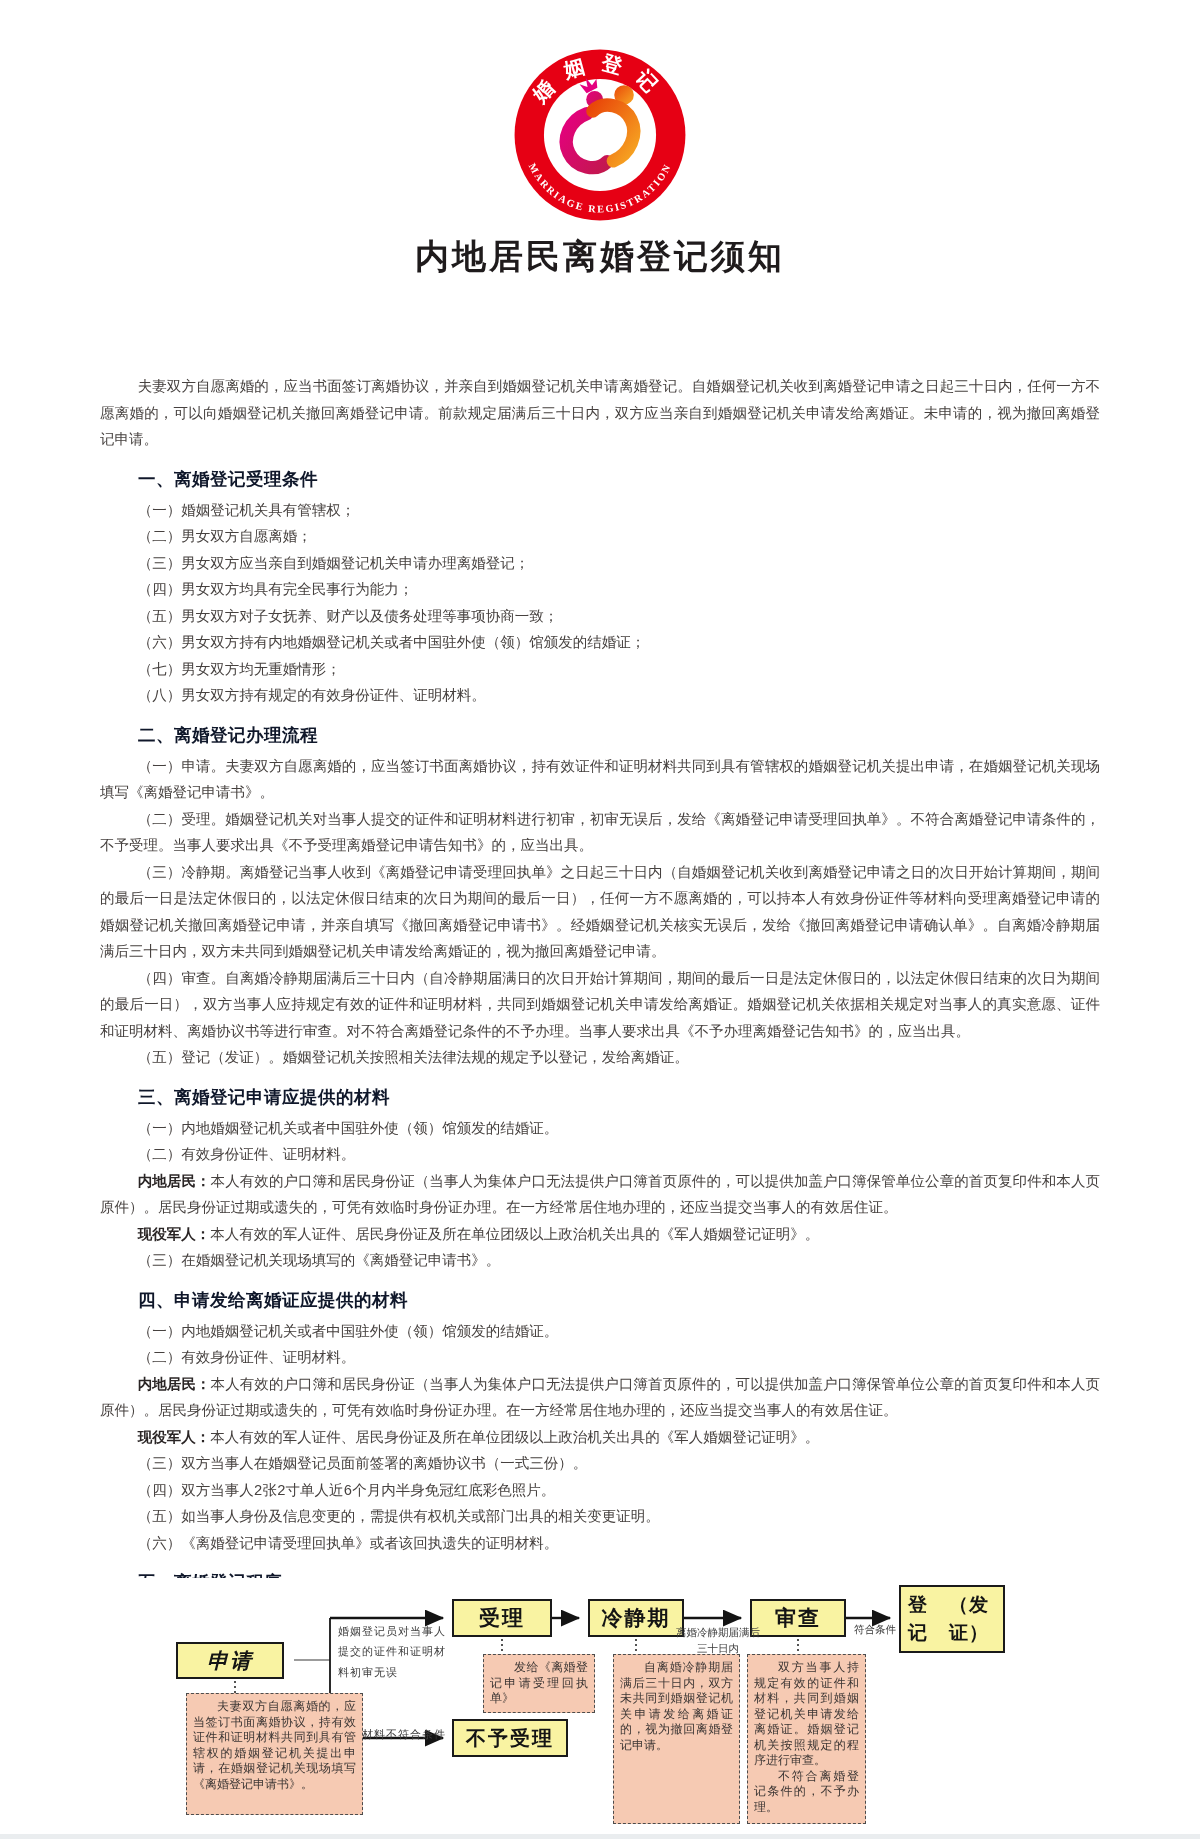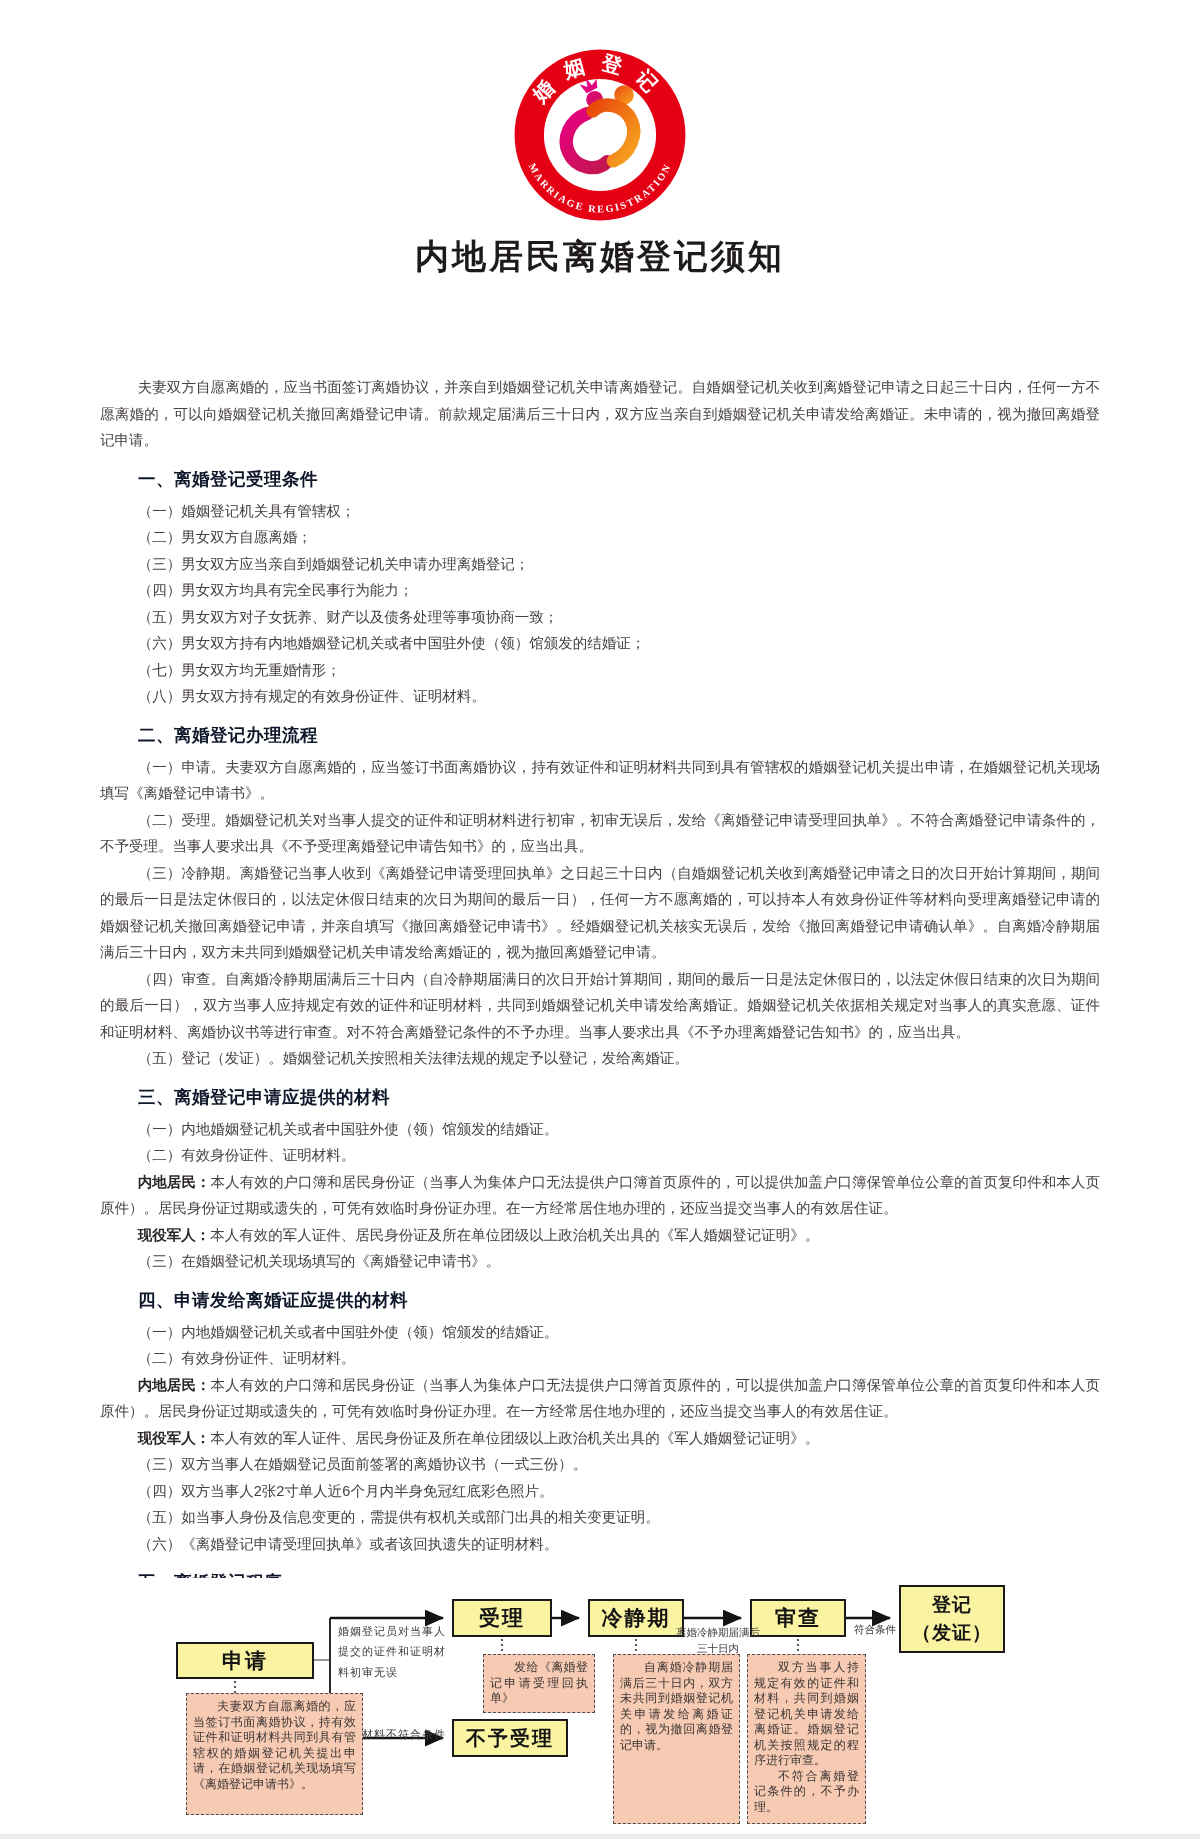--- a/index.html
+++ b/index.html
@@ -13,35 +13,35 @@
   
   .page-title {
     position:absolute; top:234px; left:0; width:100%; margin:0;
     text-align:center; font-size:34px; font-weight:900; color:#1f1b1c; letter-spacing:3px;
   }
   
   .content {
     position:absolute; top:374px; left:100px; width:1000px; height:1204px;
     overflow:hidden; color:#46413f; font-size:14.5px;
   }
-  .content p { margin:0; line-height:26.5px; text-align:justify; text-indent:2.6em; }
+  .content p { margin:0; line-height:26.5px; text-align:justify; text-indent:2.6em;font-family:Liberation Mono, monospace; }
   .sec-heading {
     font-size:17.5px; font-weight:bold; color:#0f172a; letter-spacing:0.5px;
     margin:13px 0 7px 38px;
   }
   .lead { font-weight:bold; color:#2a2525; }
   
   .flow { position:absolute; left:0; top:1580px; width:1200px; height:255px; }
   .flow-lines { position:absolute; left:0; top:0; }
   .fnode {
     position:absolute; box-sizing:border-box; background:#f9f3a2; border:2.5px solid #1a1a1a;
     display:flex; align-items:center; justify-content:center;
     font-weight:900; color:#141414; font-size:21px; letter-spacing:2px; text-align:center;
   }
-  .fnode.register { flex-direction:column; font-size:19px; line-height:1.45; letter-spacing:1px; }
+  .fnode.register { flex-direction:row; font-size:19px; line-height:1.45; letter-spacing:1px; }
   .fnote {
     position:absolute; box-sizing:border-box; background:#f6cab3; border:1.6px dashed #4c4c4c;
     padding:5px 6px; font-size:12px; line-height:15.5px; color:#3c3634; text-align:justify;margin-left:36px;
   }
   .fnote p { margin:0; text-indent:2em; }
   .flabel { position:absolute; font-size:11px; color:#3b3b3b; line-height:1.85; letter-spacing:1px; }
   .flabel.small { font-size:10.5px; letter-spacing:0; line-height:1.5; text-align:center; }
   
   .bottom-strip { position:absolute; left:0; bottom:0; width:100%; height:5px; background:#eaedef; }
 </style>
@@ -137,21 +137,21 @@
       <path d="M 330 158 H 443" stroke="#141414" stroke-width="2.4" fill="none" marker-end="url(#ah)"></path>
       <path d="M 552 38 H 579" stroke="#141414" stroke-width="2.4" fill="none" marker-end="url(#ah)"></path>
       <path d="M 684 38 H 741" stroke="#141414" stroke-width="2.4" fill="none" marker-end="url(#ah)"></path>
       <path d="M 846 38 H 890" stroke="#141414" stroke-width="2.4" fill="none" marker-end="url(#ah)"></path>
       <path d="M 235 101 V 113" stroke="#2a2a2a" stroke-width="1.6" stroke-dasharray="2 3" fill="none"></path>
       <path d="M 502 59 V 73" stroke="#2a2a2a" stroke-width="1.6" stroke-dasharray="2 3" fill="none"></path>
       <path d="M 636 59 V 73" stroke="#2a2a2a" stroke-width="1.6" stroke-dasharray="2 3" fill="none"></path>
       <path d="M 798 59 V 73" stroke="#2a2a2a" stroke-width="1.6" stroke-dasharray="2 3" fill="none"></path>
     </svg>
 
-    <div class="fnode" style="left:176px; top:62px; width:138px; height:37px;">
+    <div class="fnode" style="left:176px; top:62px; width:108px; height:37px;font-style:italic;">
         <span>申请</span>
       </div>
     <div class="fnode" style="left:452px; top:19px; width:100px; height:38px;">
         <span>受理</span>
       </div>
     <div class="fnode" style="left:588px; top:19px; width:96px; height:38px;">
         <span>冷静期</span>
       </div>
     <div class="fnode" style="left:750px; top:19px; width:96px; height:38px;">
         <span>审查</span>

